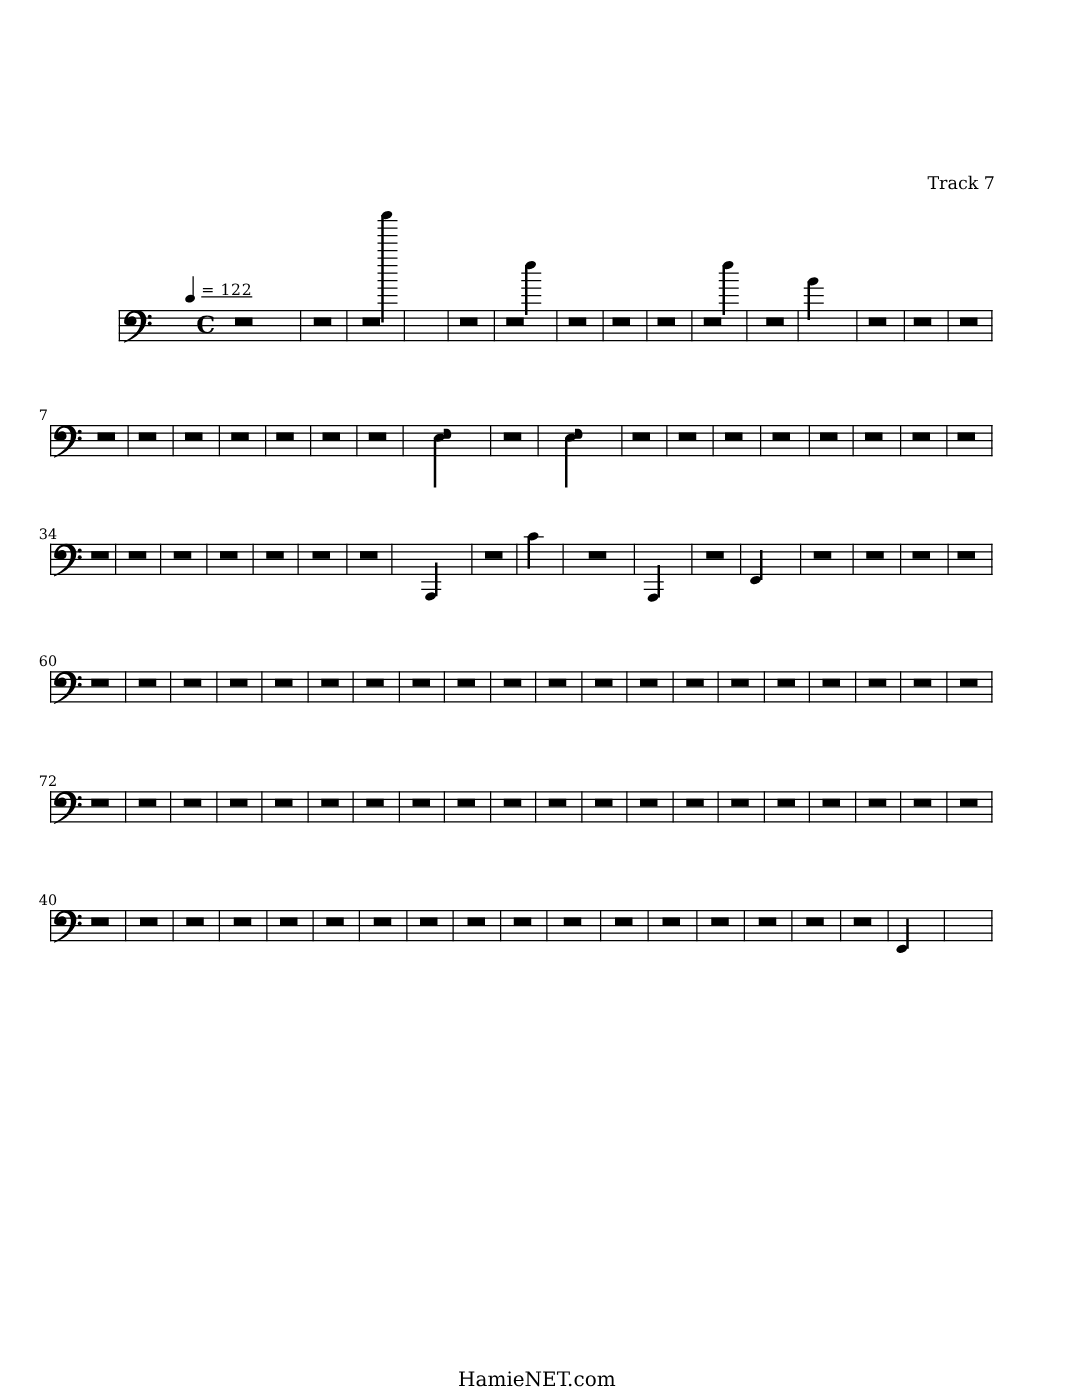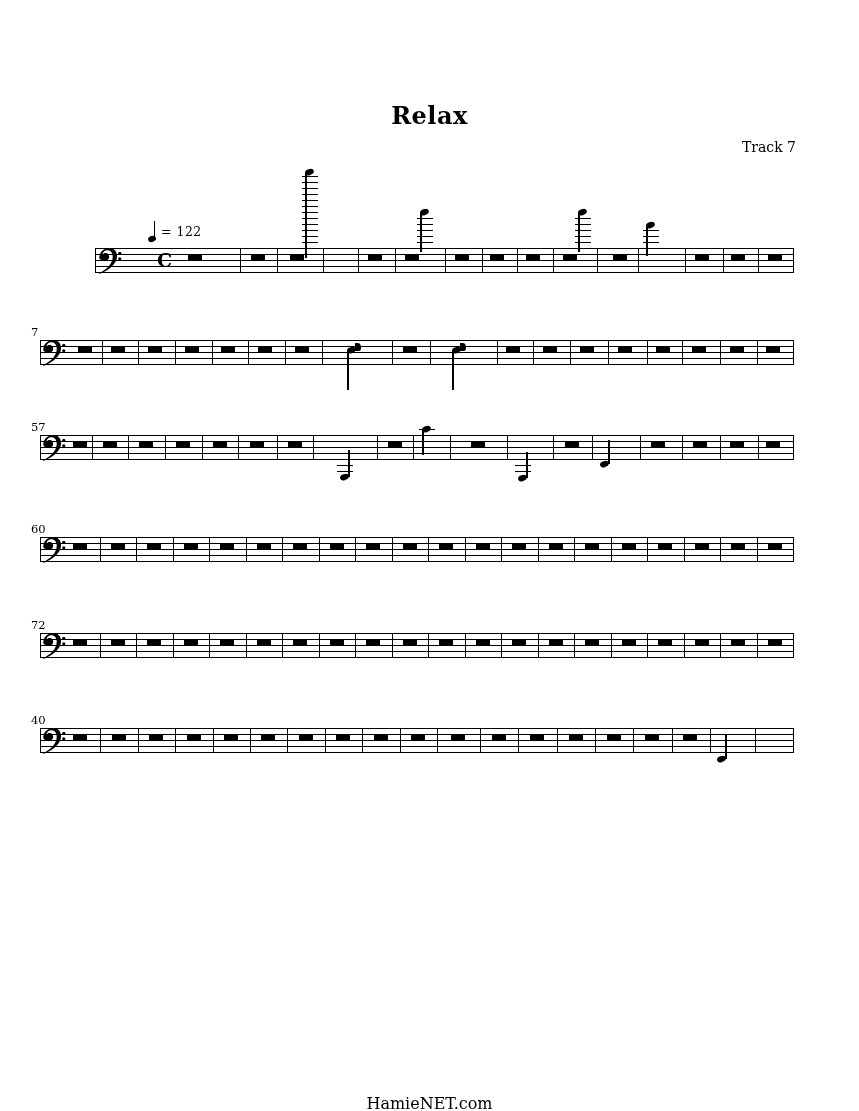--- a/index.html
+++ b/index.html
@@ -18,21 +18,20 @@
   .clef{position:absolute;width:25px;height:29px;}
   .clef svg{display:block;width:100%;height:100%;}
   .timesig{position:absolute;font-family:"DejaVu Serif",serif;font-weight:bold;font-size:19px;line-height:20px;}
   .mnum{position:absolute;font-size:11.5px;}
   .tempotext{position:absolute;font-size:12.5px;letter-spacing:.5px;}
 </style>
 </head>
 <body>
 
 <div id="page">
-  <div class="title">Relax</div>
   <div class="track">Track 7</div>
   <div id="score">
       <div class="hline" style="left: 95px; top: 248px; width: 699px;"></div>
       <div class="hline" style="left: 95px; top: 254px; width: 699px;"></div>
       <div class="hline" style="left: 95px; top: 260px; width: 699px;"></div>
       <div class="hline" style="left: 95px; top: 266px; width: 699px;"></div>
       <div class="hline" style="left: 95px; top: 272px; width: 699px;"></div>
       <div class="vline" style="left: 95px; top: 248px; height: 25px;"></div>
       <div class="vline" style="left: 240px; top: 248px; height: 25px;"></div>
       <div class="vline" style="left: 277px; top: 248px; height: 25px;"></div>
@@ -56,21 +55,21 @@
       C17,6.5 14.6,3.8 11.4,3.8 C8.2,3.8 6,6 5.8,8.9
       C6.6,7.6 7.9,6.9 9.3,6.9 C11.5,6.9 13.2,8.6 13.2,10.9
       C13.2,13.2 11.4,14.9 9.1,14.9 C5.3,14.9 2.6,13.9 2.5,12.5 Z"></path>
     <circle fill="#000" cx="24.6" cy="7.3" r="1.7"></circle>
     <circle fill="#000" cx="24.6" cy="13.2" r="1.7"></circle>
   </svg>
       </div>
       <div class="timesig" style="left: 157px; top: 250px;">C</div>
       <div class="notehead" style="left: 147.5px; top: 236px; width: 7.5px; height: 5.5px;"></div>
       <div class="vline" style="left: 154px; top: 221px; height: 17px;"></div>
-      <div class="tempotext" style="left: 161px; top: 224px;">= 122</div>
+      <div class="tempotext" style="left: 161px; top: 224px; text-decoration: underline;">= 122</div>
       <div class="rest" style="left: 188px; top: 254px; width: 14px; height: 5.5px;"></div>
       <div class="rest" style="left: 251px; top: 254px; width: 14px; height: 5.5px;"></div>
       <div class="rest" style="left: 290px; top: 254px; width: 14px; height: 5.5px;"></div>
       <div class="rest" style="left: 368px; top: 254px; width: 14px; height: 5.5px;"></div>
       <div class="rest" style="left: 405px; top: 254px; width: 14px; height: 5.5px;"></div>
       <div class="rest" style="left: 455px; top: 254px; width: 14px; height: 5.5px;"></div>
       <div class="rest" style="left: 490px; top: 254px; width: 14px; height: 5.5px;"></div>
       <div class="rest" style="left: 526px; top: 254px; width: 14px; height: 5.5px;"></div>
       <div class="rest" style="left: 563px; top: 254px; width: 14px; height: 5.5px;"></div>
       <div class="rest" style="left: 613px; top: 254px; width: 14px; height: 5.5px;"></div>
@@ -161,21 +160,21 @@
       <div class="rest" style="left: 656px; top: 346px; width: 14px; height: 5.5px;"></div>
       <div class="rest" style="left: 692px; top: 346px; width: 14px; height: 5.5px;"></div>
       <div class="rest" style="left: 730px; top: 346px; width: 14px; height: 5.5px;"></div>
       <div class="rest" style="left: 766px; top: 346px; width: 14px; height: 5.5px;"></div>
       <div class="vline" style="left: 347.4px; top: 350px; height: 40px;"></div>
       <div class="notehead" style="left: 347.3px; top: 346.8px; width: 9.4px; height: 6.4px;"></div>
       <div class="flag" style="left: 355.2px; top: 342.5px; width: 5.5px; height: 8px;"></div>
       <div class="vline" style="left: 452.4px; top: 350px; height: 40px;"></div>
       <div class="notehead" style="left: 452.3px; top: 346.8px; width: 9.4px; height: 6.4px;"></div>
       <div class="flag" style="left: 460.2px; top: 342.5px; width: 5.5px; height: 8px;"></div>
-      <div class="mnum" style="left: 31px; top: 420px;">57</div>
+      <div class="mnum" style="left: 31px; top: 420px;">34</div>
       <div class="hline" style="left: 40px; top: 435px; width: 754px;"></div>
       <div class="hline" style="left: 40px; top: 441px; width: 754px;"></div>
       <div class="hline" style="left: 40px; top: 447px; width: 754px;"></div>
       <div class="hline" style="left: 40px; top: 453px; width: 754px;"></div>
       <div class="hline" style="left: 40px; top: 459px; width: 754px;"></div>
       <div class="vline" style="left: 40px; top: 435px; height: 25px;"></div>
       <div class="vline" style="left: 92px; top: 435px; height: 25px;"></div>
       <div class="vline" style="left: 128px; top: 435px; height: 25px;"></div>
       <div class="vline" style="left: 165px; top: 435px; height: 25px;"></div>
       <div class="vline" style="left: 202px; top: 435px; height: 25px;"></div>

